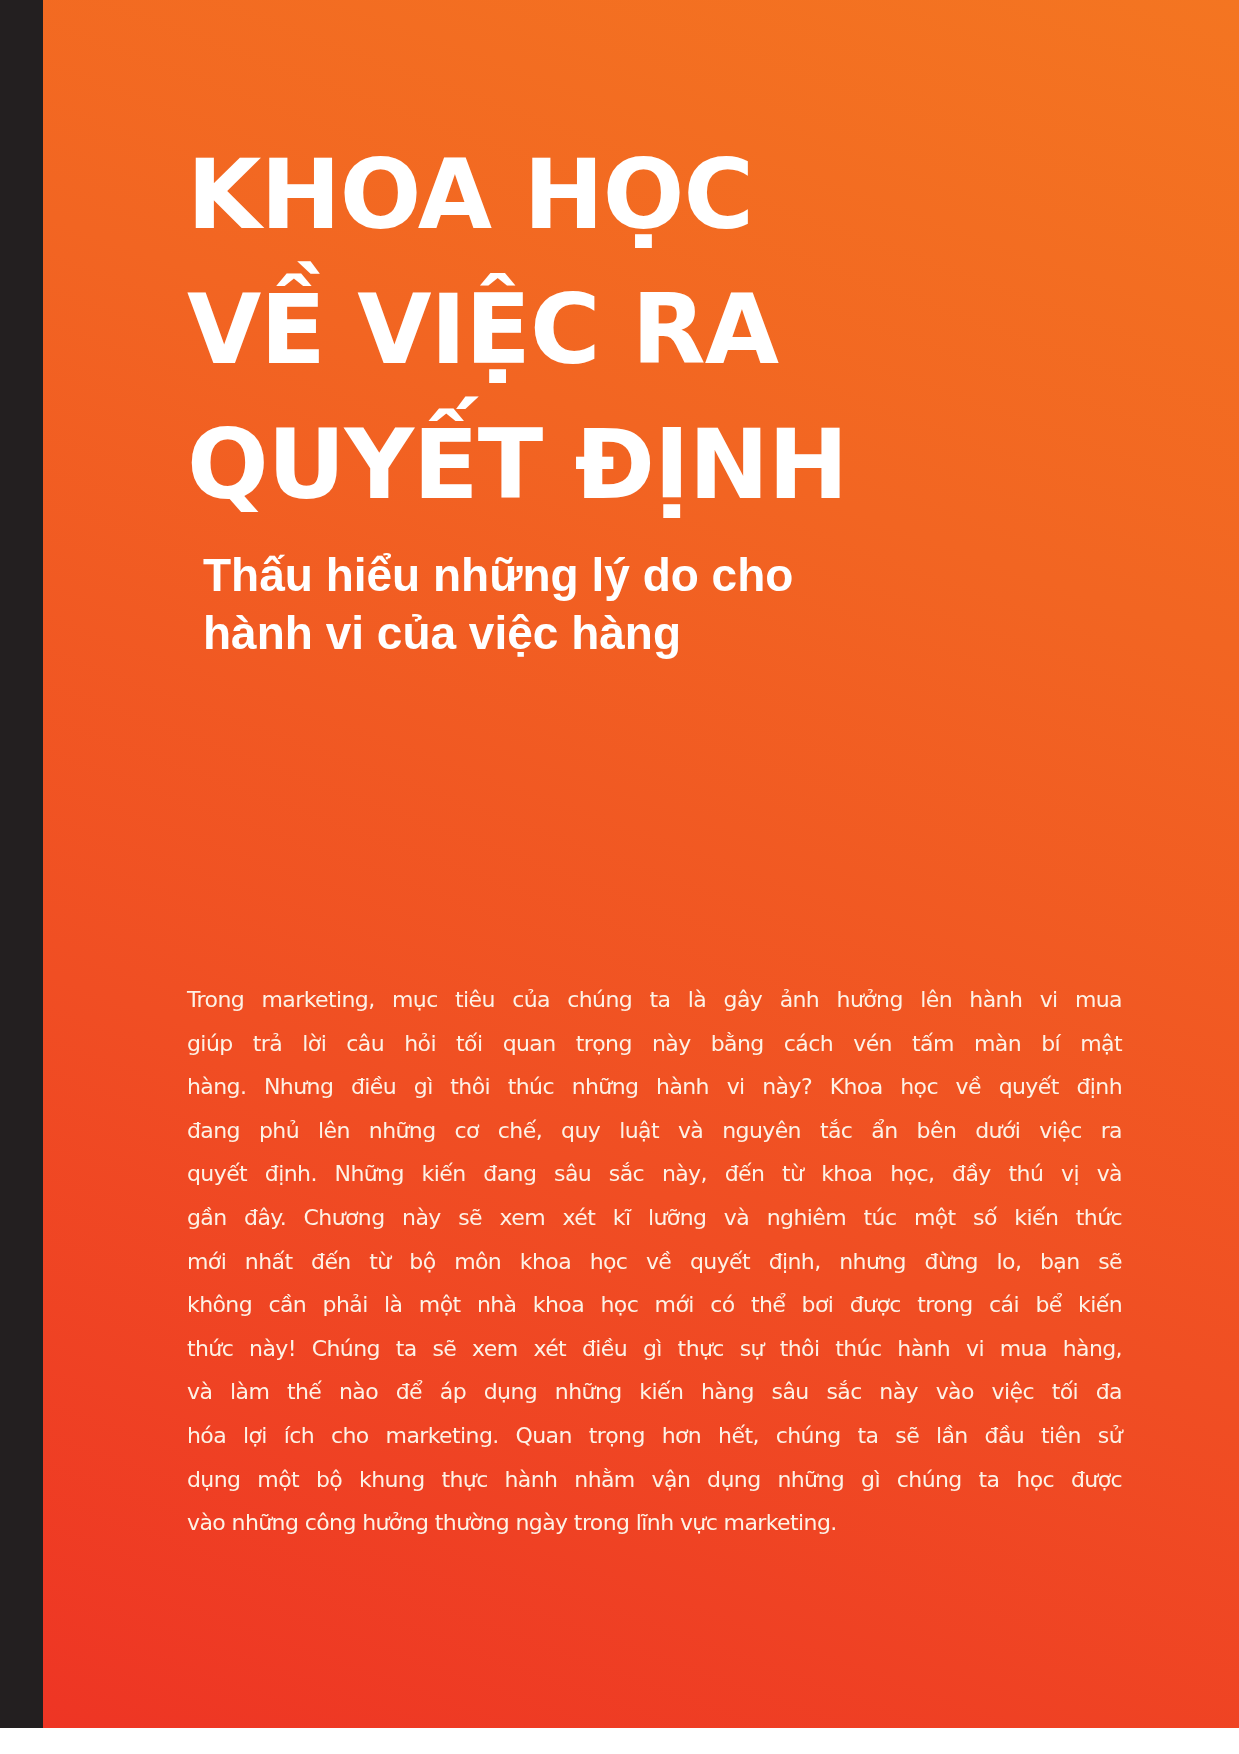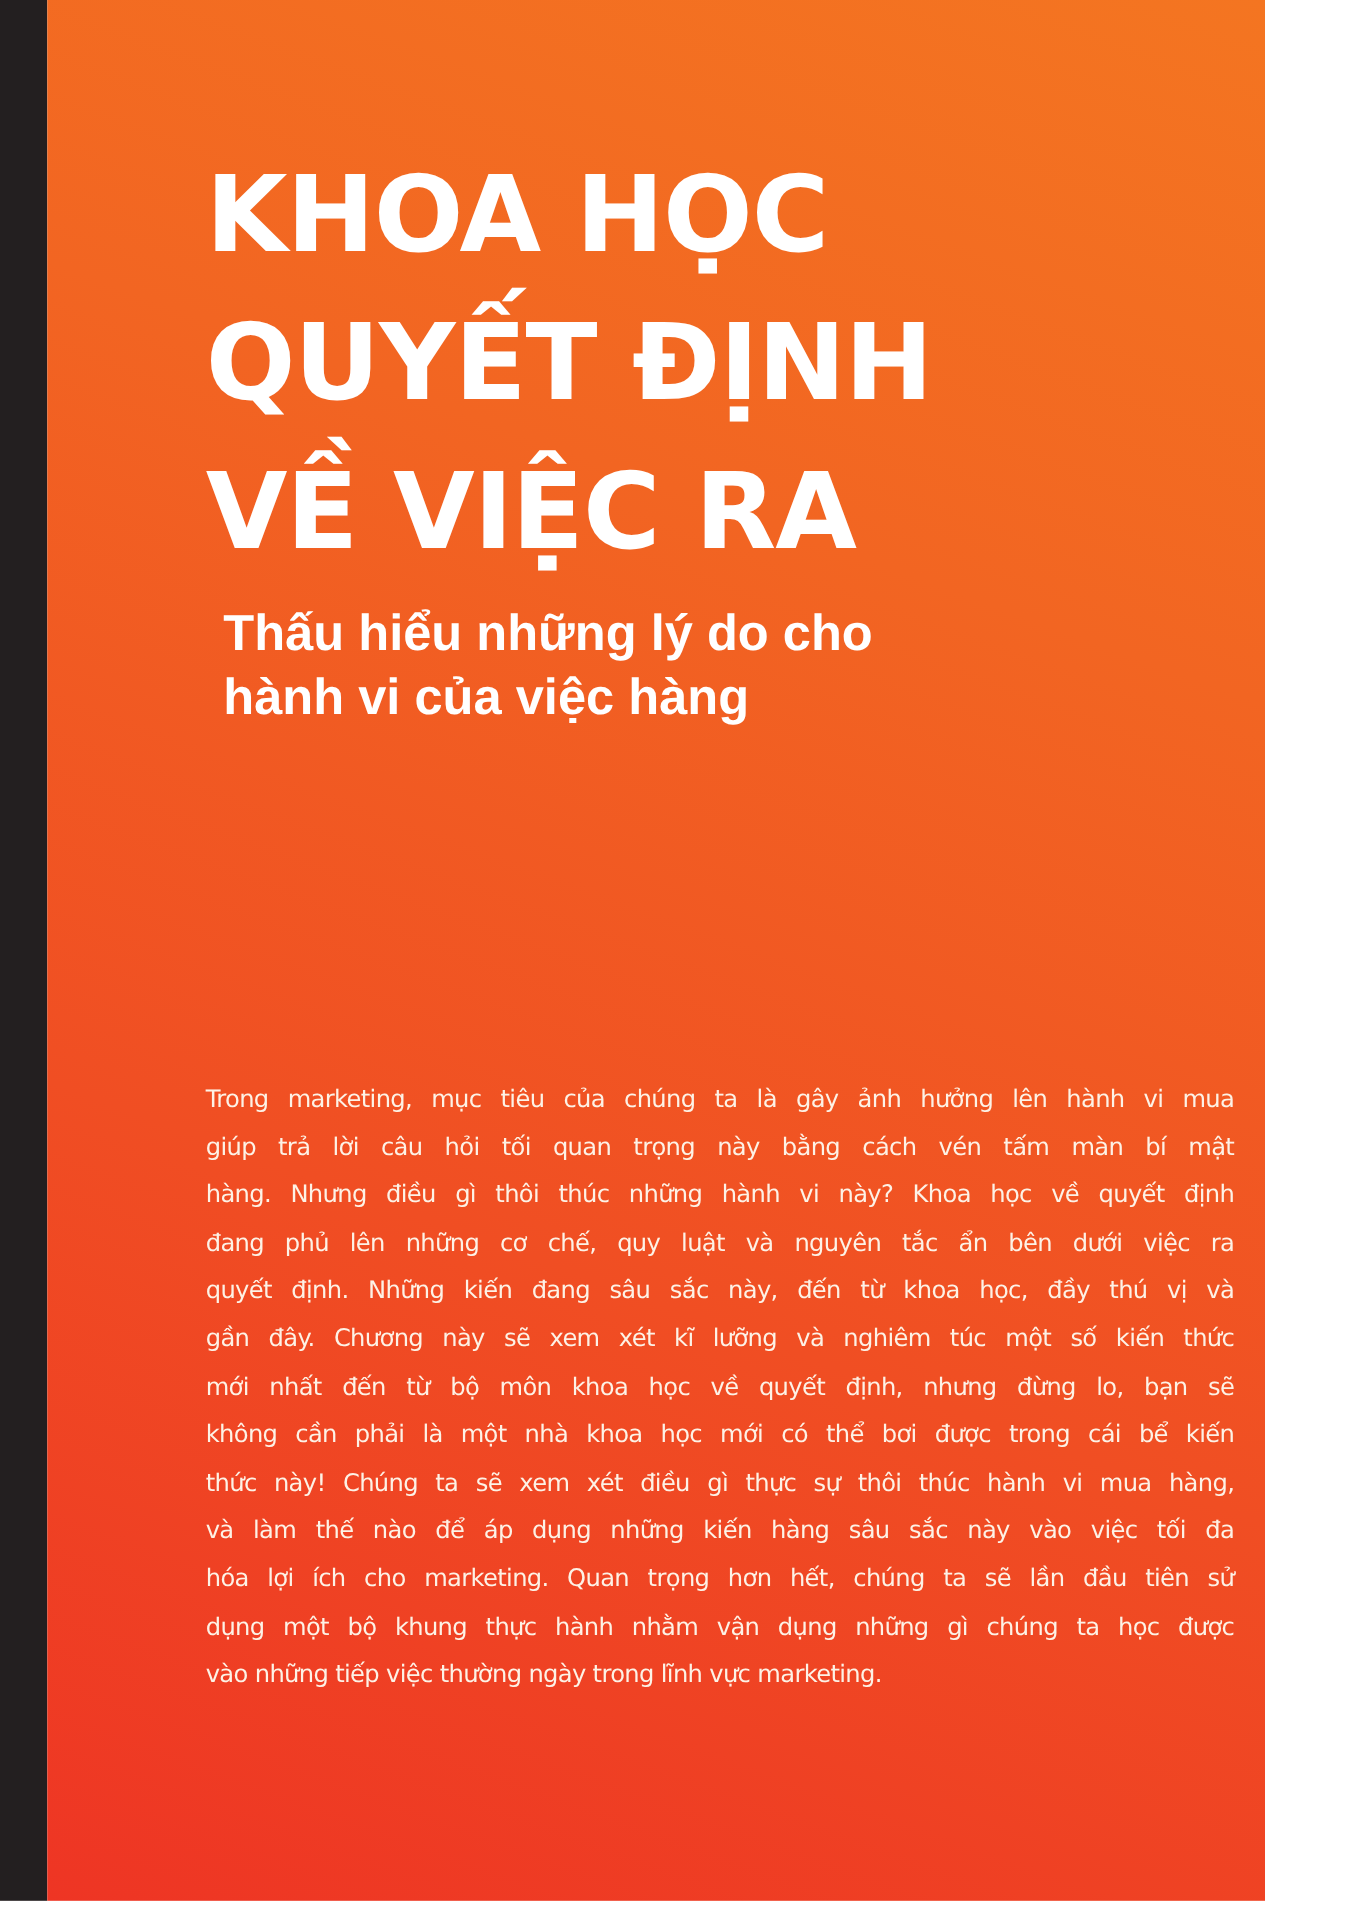--- a/index.html
+++ b/index.html
@@ -10,21 +10,21 @@
     body {
       width: 1239px;
       height: 1754px;
       position: relative;
       overflow: hidden;
     }
     .page {
       position: absolute;
       left: 0;
       top: 0;
-      width: 1150px;
+      width: 1239px;
       height: 1728px;
       display: flex;
     }
     .spine {
       width: 43px;
       height: 100%;
       background: #231f20;
       flex: 0 0 43px;
     }
     .cover {
@@ -88,36 +88,36 @@
     }
   </style>
 </head>
 <body>
 
 <div class="page">
   <div class="spine"></div>
   <div class="cover">
     <h1 class="title">
       <span>KHOA HỌC</span>
+      <span>VỀ VIỆC RA</span>
       <span>QUYẾT ĐỊNH</span>
-      <span>VỀ VIỆC RA</span>
     </h1>
     <h2 class="subtitle">
       <span>Thấu hiểu những lý do cho</span>
       <span>hành vi của việc hàng</span>
     </h2>
     <p class="body-text">
       <span>Trong marketing, mục tiêu của chúng ta là gây ảnh hưởng lên hành vi mua</span>
       <span>giúp trả lời câu hỏi tối quan trọng này bằng cách vén tấm màn bí mật</span>
       <span>hàng. Nhưng điều gì thôi thúc những hành vi này? Khoa học về quyết định</span>
       <span>đang phủ lên những cơ chế, quy luật và nguyên tắc ẩn bên dưới việc ra</span>
       <span>quyết định. Những kiến đang sâu sắc này, đến từ khoa học, đầy thú vị và</span>
       <span>gần đây. Chương này sẽ xem xét kĩ lưỡng và nghiêm túc một số kiến thức</span>
       <span>mới nhất đến từ bộ môn khoa học về quyết định, nhưng đừng lo, bạn sẽ</span>
       <span>không cần phải là một nhà khoa học mới có thể bơi được trong cái bể kiến</span>
       <span>thức này! Chúng ta sẽ xem xét điều gì thực sự thôi thúc hành vi mua hàng,</span>
       <span>và làm thế nào để áp dụng những kiến hàng sâu sắc này vào việc tối đa</span>
       <span>hóa lợi ích cho marketing. Quan trọng hơn hết, chúng ta sẽ lần đầu tiên sử</span>
       <span>dụng một bộ khung thực hành nhằm vận dụng những gì chúng ta học được</span>
-      <span class="last">vào những tiếp việc thường ngày trong lĩnh vực marketing.</span>
+      <span class="last">vào những công hưởng thường ngày trong lĩnh vực marketing.</span>
     </p>
   </div>
 </div>
 
 </body></html>

